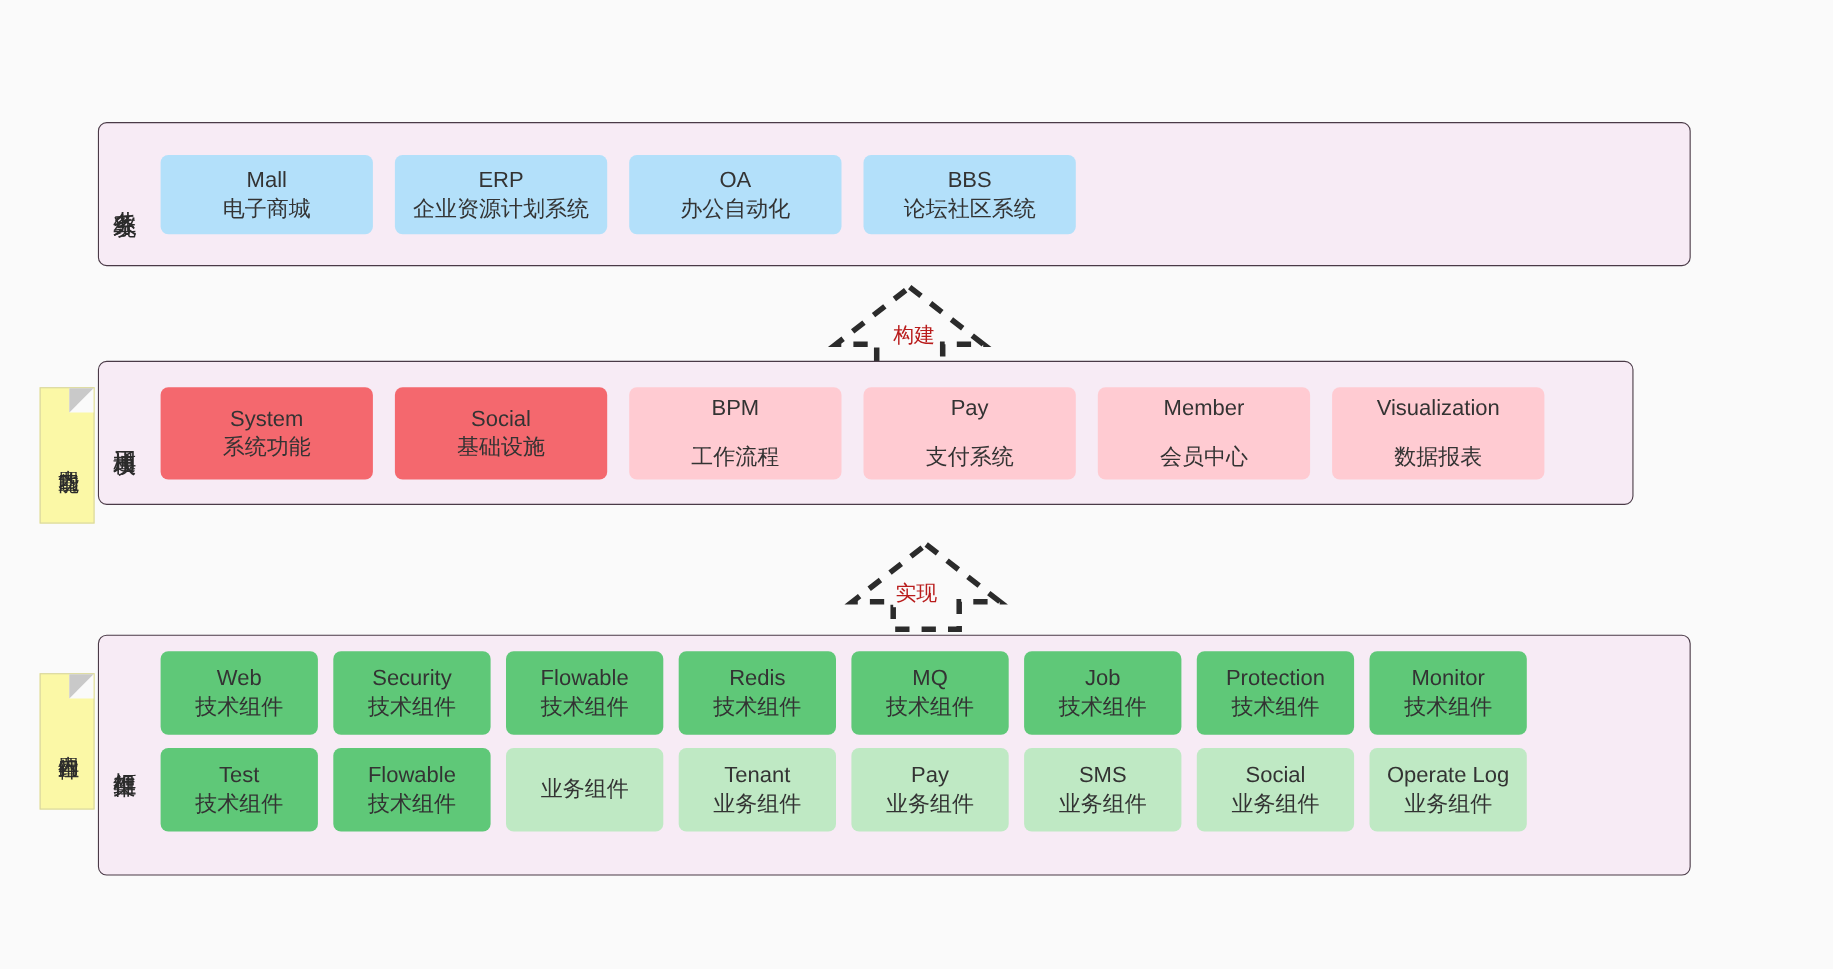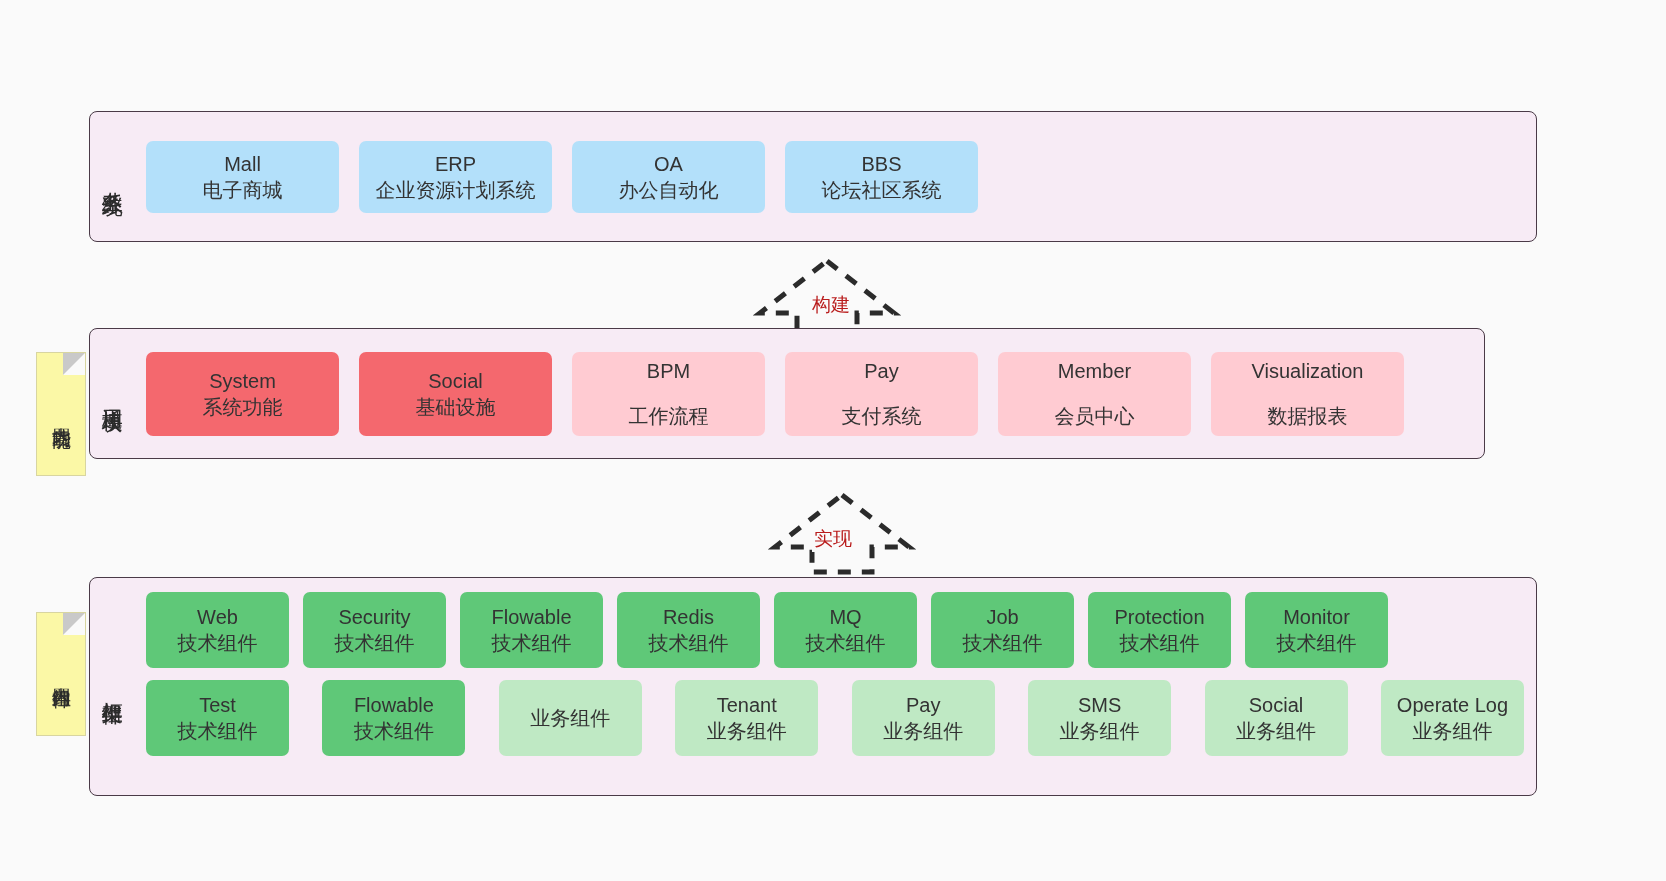--- a/index.html
+++ b/index.html
@@ -99,21 +99,21 @@
     height: 219px;
   }
   #layer-framework .layer-body {
     display: block;
     padding: 14px 12px 14px 12px;
   }
   #layer-framework .grid-row {
     display: flex;
     gap: 14px;
   }
-  #layer-framework .grid-row + .grid-row { margin-top: 12px; justify-content: space-between; }
+  #layer-framework .grid-row + .grid-row { margin-top: 12px; }
   #layer-framework .card { width: 143px; height: 76px; }
 
   
   .note {
     position: absolute;
     box-sizing: border-box;
     width: 50px;
     background: #fbf8a6;
     border: 1px solid #d8d5a0;
     font-size: 19px;

